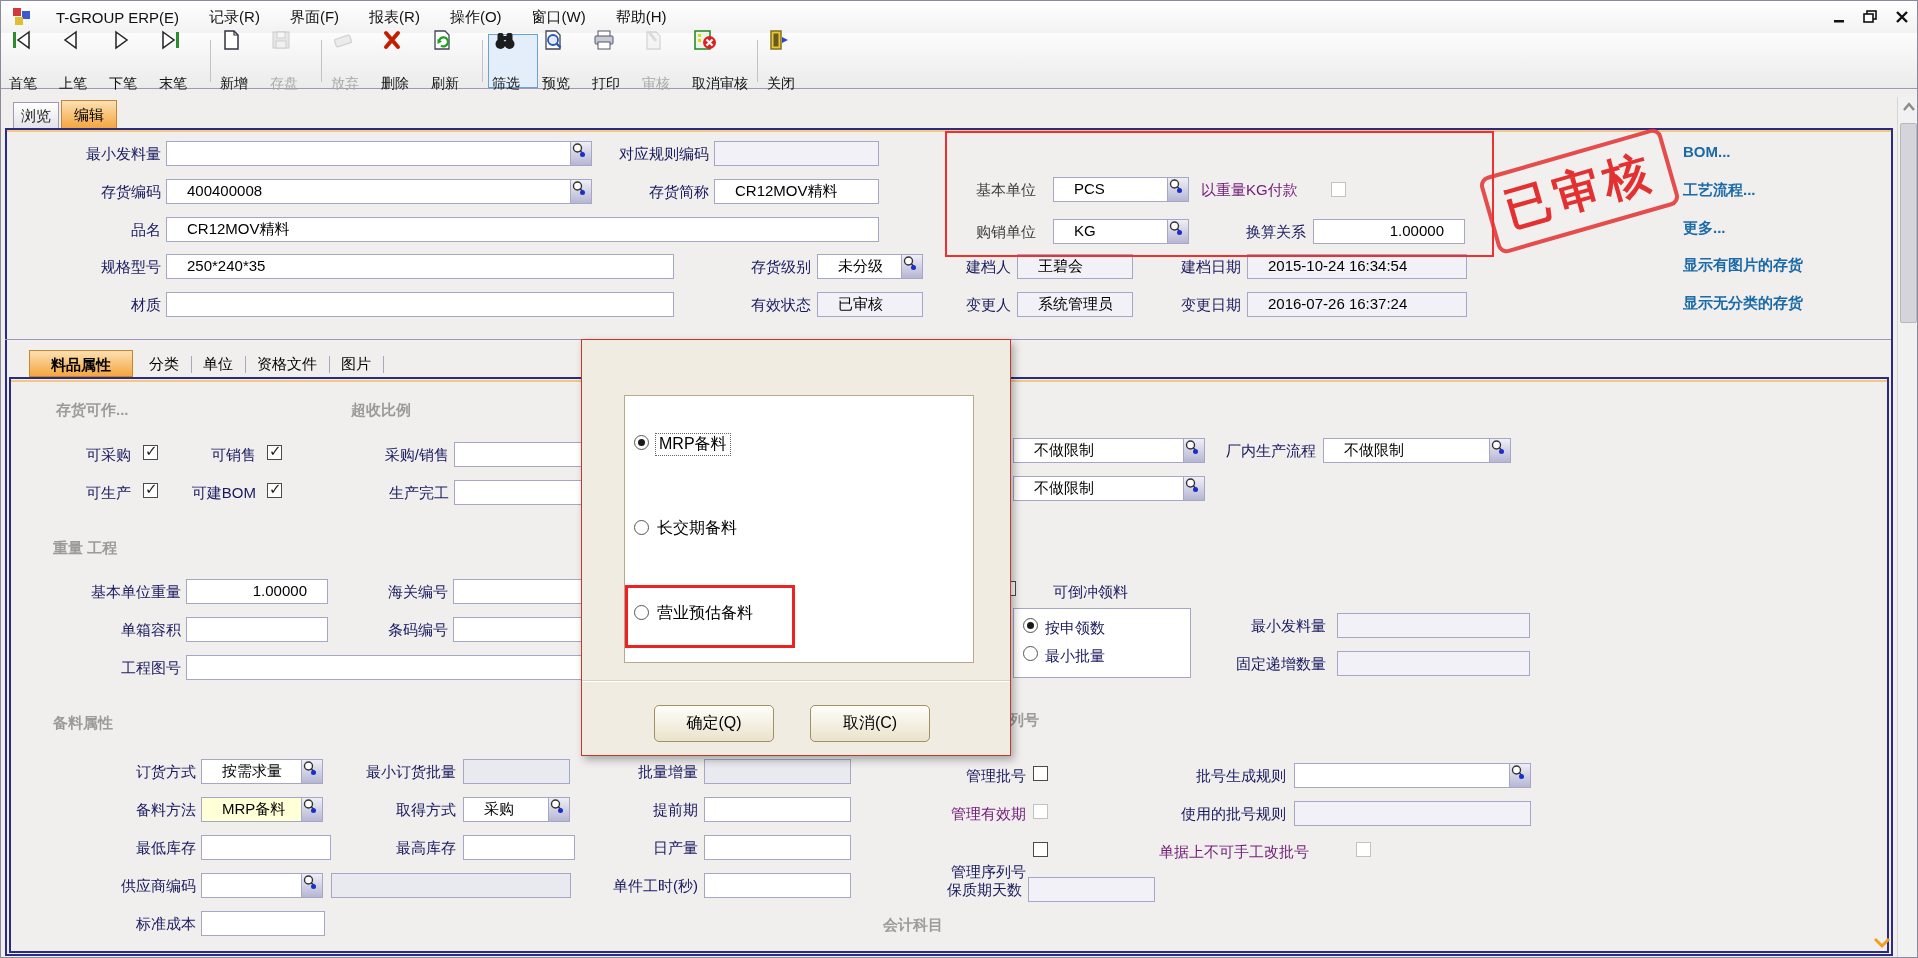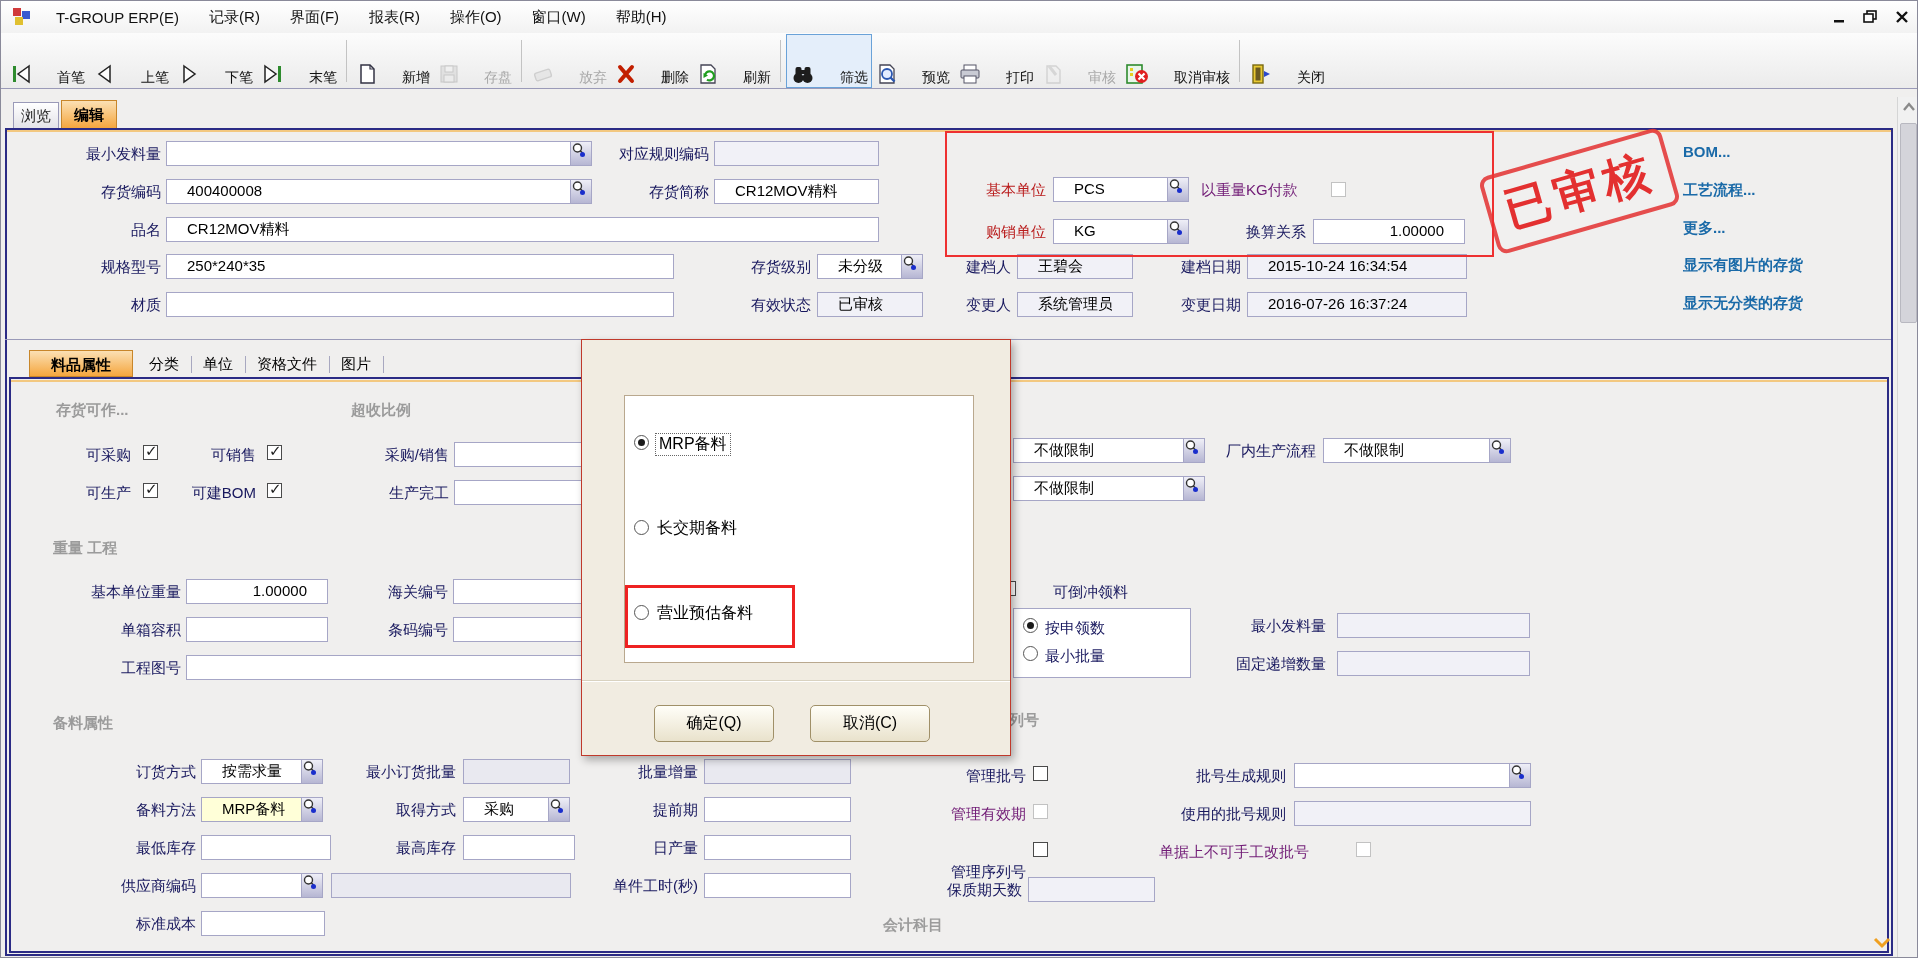--- a/index.html
+++ b/index.html
@@ -4,34 +4,34 @@
 <style>
   html,body{margin:0;padding:0;background:#d8d8d8;font-family:"Liberation Sans","DejaVu Sans",sans-serif;}
   #app{position:relative;width:1918px;height:958px;background:#f0efee;overflow:hidden;border:1px solid #8a8a9a;box-sizing:border-box;}
   .abs{position:absolute;}
   
   .menubar{position:absolute;left:0;top:0;width:100%;height:32px;background:linear-gradient(#ffffff,#f2f2f2);display:flex;align-items:center;font-size:15px;color:#111;border-bottom:1px solid #e0e0e0;}
   .menu-item{padding:0 15px;height:100%;display:flex;align-items:center;white-space:nowrap;}
   .winbtn{position:absolute;top:6px;width:22px;height:20px;display:flex;align-items:center;justify-content:center;}
   
   .toolbar{position:absolute;left:0;top:32px;width:100%;height:56px;background:linear-gradient(#fcfcfc,#ebebeb);border-bottom:1px solid #9a9ab8;display:flex;align-items:center;padding-left:4px;box-sizing:border-box;}
-  .tbtn{display:flex;flex-direction:row;align-items:flex-end;justify-content:center;min-width:42px;height:52px;font-size:14px;color:#111;padding:0 3px;border:1px solid transparent;white-space:nowrap;gap:24px;}
+  .tbtn{display:flex;flex-direction:column;align-items:flex-start;justify-content:center;min-width:42px;height:52px;font-size:14px;color:#111;padding:0 3px;border:1px solid transparent;white-space:nowrap;gap:24px;}
   .tbtn .ticon{height:26px;display:flex;align-items:center;justify-content:center;}
   .tbtn.dis{color:#a9a9a9;}
   .tbtn.dis svg{opacity:.45;filter:grayscale(1);}
   .tbtn.sel{border-color:#6aa2d8;background:#e4eefa;}
   .tsep{width:1px;height:42px;background:#c3c3c3;margin:0 5px;flex:none;}
   
   .vtab{position:absolute;font-size:15px;text-align:center;box-sizing:border-box;}
   .vtab.plain{background:linear-gradient(#ffffff,#e3e3e8);border:1px solid #9a9ab8;border-bottom:none;color:#222;line-height:25px;}
-  .vtab.active{background:linear-gradient(#fbe0b4,#f5a63e);border:1px solid #c8862a;border-bottom:none;font-weight:bold;color:#000;line-height:27px;}
+  .vtab.active{background:linear-gradient(#fbe0b4,#f5a63e);border:1px solid #c8862a;border-bottom:none;font-weight:normal;color:#000;line-height:27px;}
   .hline{position:absolute;height:2px;}
   
   .lbl{position:absolute;color:#18185e;font-size:15px;height:25px;line-height:25px;text-align:right;white-space:nowrap;}
-  .lbl.red{color:#b91c1c;}
+  .lbl.red{color:#404040;text-align:center;}
   .lbl.grey{color:#701a75;}
   .lbl.left{text-align:left;}
   .fld{position:absolute;height:25px;box-sizing:border-box;background:#fff;border:1px solid #a6a6c6;font-size:15px;line-height:22px;padding:0 20px;color:#000;white-space:nowrap;overflow:hidden;}
   .fld .val{display:block;overflow:hidden;}
   .fld.num .val{text-align:right;}
   .fld.ro{background:#f1f1f7;}
   .fld.dis{background:#e9e9f0;}
   .fld.yellow{background:#ffffd8;}
   .fld.haslk{padding-right:25px;}
   .lk{position:absolute;right:0;top:0;width:21px;height:23px;background:linear-gradient(#efeff7,#b6b6d3);border-left:1px solid #a6a6c6;box-sizing:border-box;}

